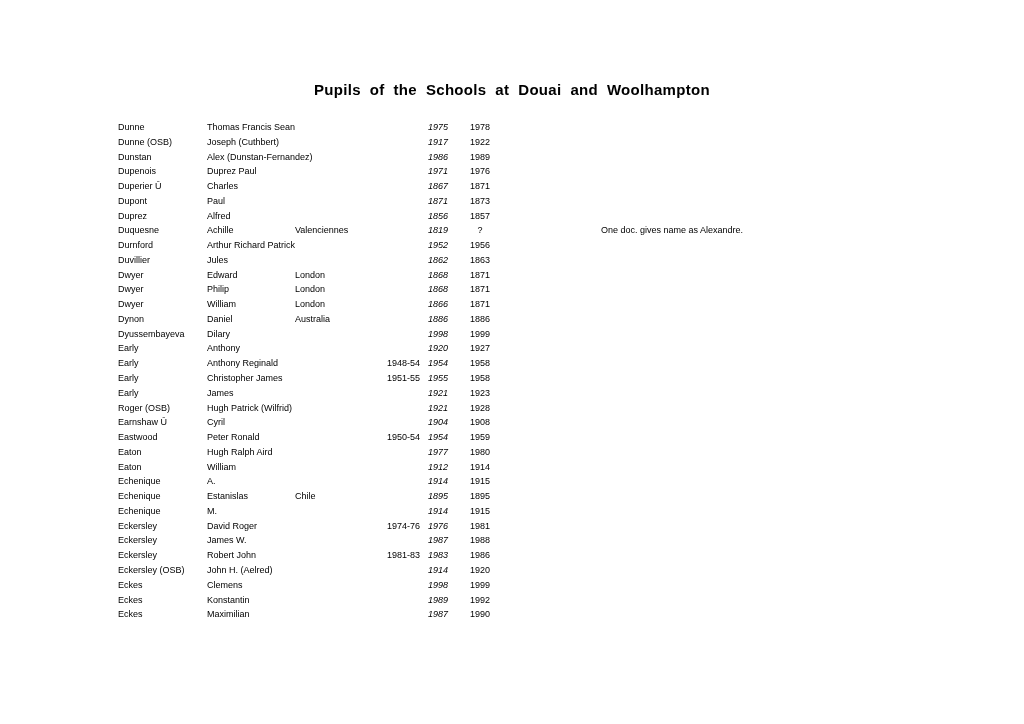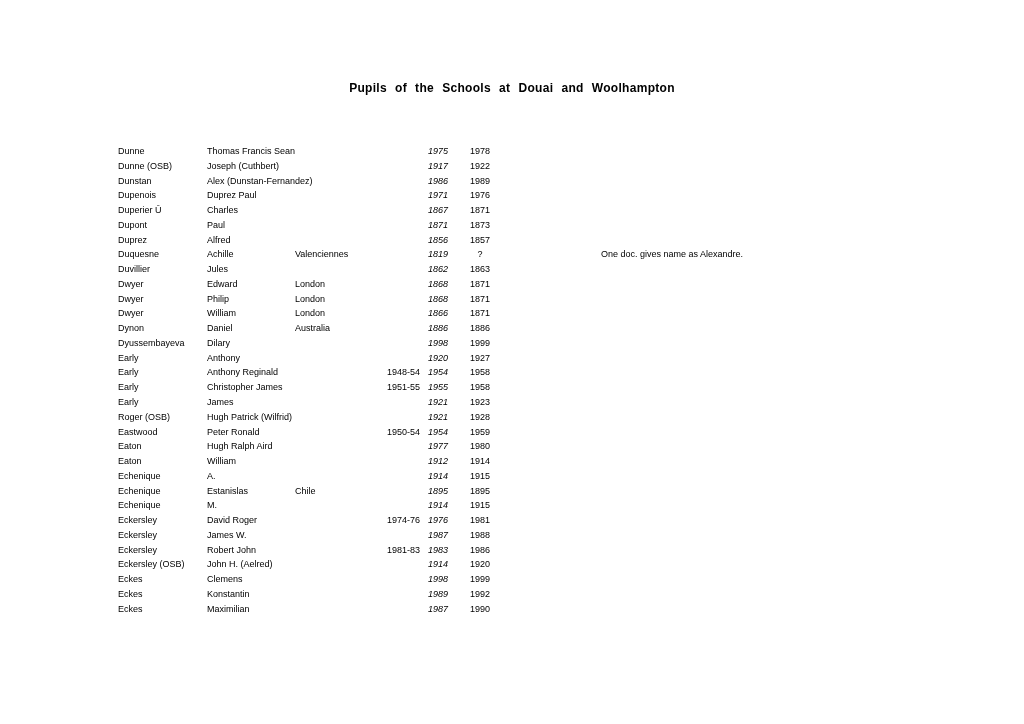--- a/index.html
+++ b/index.html
@@ -16,32 +16,31 @@
     font-family: "Liberation Sans", sans-serif;
     color: #000000;
   }
   .title {
     position: absolute;
     top: 81px;
     left: 0;
     width: 1024px;
     margin: 0;
     text-align: center;
-    font-size: 12px;
+    font-size: 15px;
     font-weight: bold;
     letter-spacing: 0.3px;
     word-spacing: 4.5px;
     color: #000000;
   }
   .rows {
     position: absolute;
     left: 118px;
     top: 120px;
     width: 880px;
-    margin-top: 24px;
   }
   .row {
     position: relative;
     height: 14.775px;
   }
   .row span {
     position: absolute;
     top: 2px;
     font-size: 9px;
     line-height: 11px;
@@ -106,20 +105,26 @@
       </div>
       <div class="row">
         <span class="c-surname">Duquesne</span>
         <span class="c-forename">Achille</span>
         <span class="c-place">Valenciennes</span>
         <span class="c-from">1819</span>
         <span class="c-to">?</span>
         <span class="c-note">One doc. gives name as Alexandre.</span>
       </div>
       <div class="row">
+        <span class="c-surname">Durnford</span>
+        <span class="c-forename">Arthur Richard Patrick</span>
+        <span class="c-from">1952</span>
+        <span class="c-to">1956</span>
+      </div>
+      <div class="row">
         <span class="c-surname">Duvillier</span>
         <span class="c-forename">Jules</span>
         <span class="c-from">1862</span>
         <span class="c-to">1863</span>
       </div>
       <div class="row">
         <span class="c-surname">Dwyer</span>
         <span class="c-forename">Edward</span>
         <span class="c-place">London</span>
         <span class="c-from">1868</span>
@@ -178,20 +183,26 @@
         <span class="c-from">1921</span>
         <span class="c-to">1923</span>
       </div>
       <div class="row">
         <span class="c-surname">Roger (OSB)</span>
         <span class="c-forename">Hugh Patrick (Wilfrid)</span>
         <span class="c-from">1921</span>
         <span class="c-to">1928</span>
       </div>
       <div class="row">
+        <span class="c-surname">Earnshaw Ū</span>
+        <span class="c-forename">Cyril</span>
+        <span class="c-from">1904</span>
+        <span class="c-to">1908</span>
+      </div>
+      <div class="row">
         <span class="c-surname">Eastwood</span>
         <span class="c-forename">Peter Ronald</span>
         <span class="c-range">1950-54</span>
         <span class="c-from">1954</span>
         <span class="c-to">1959</span>
       </div>
       <div class="row">
         <span class="c-surname">Eaton</span>
         <span class="c-forename">Hugh Ralph Aird</span>
         <span class="c-from">1977</span>

